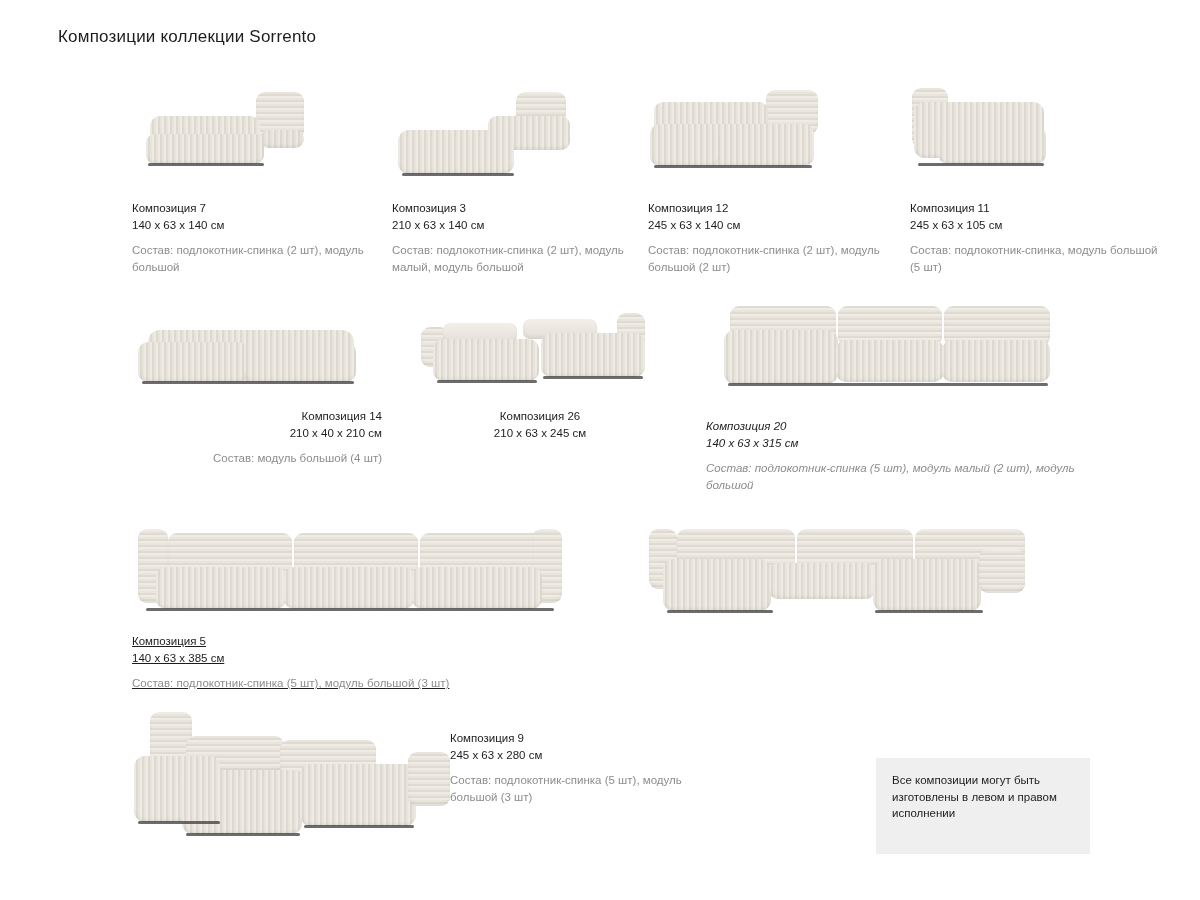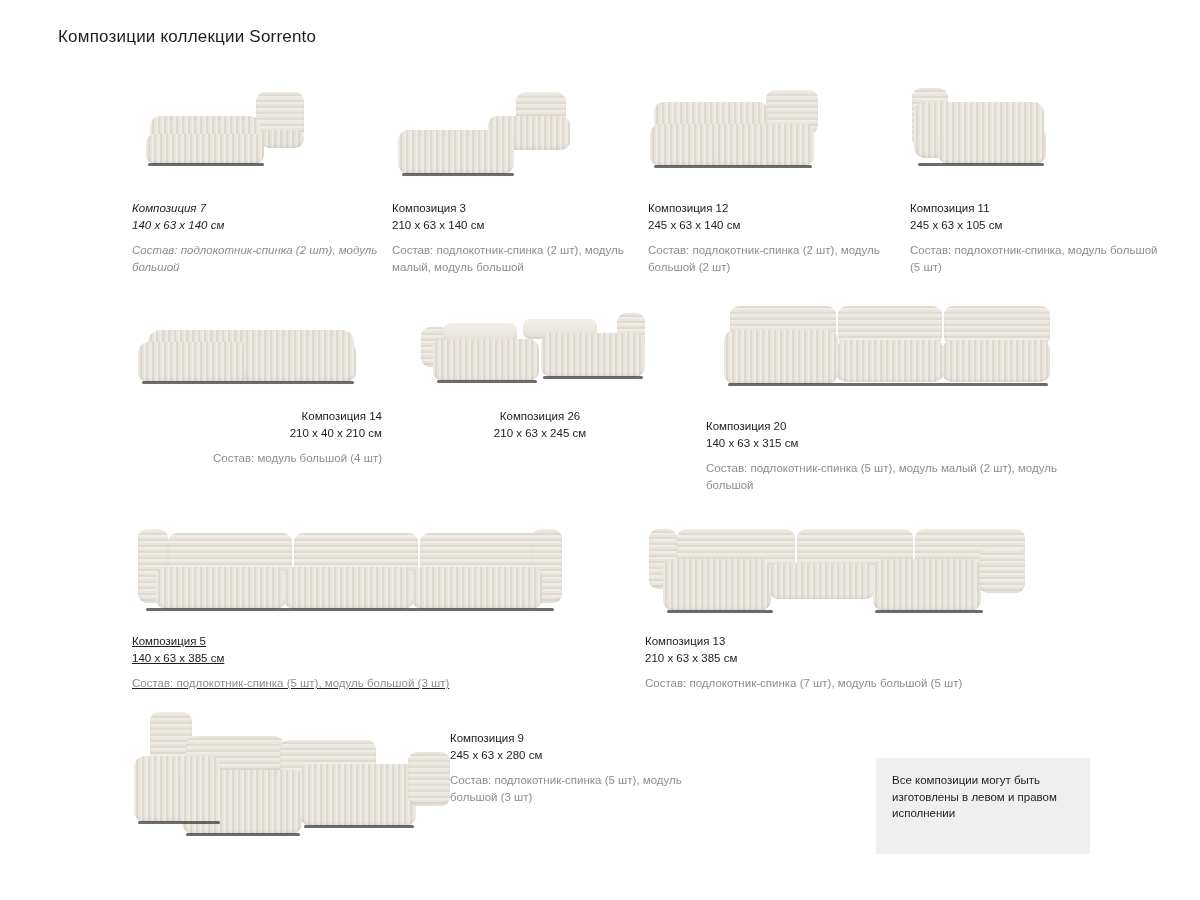--- a/index.html
+++ b/index.html
@@ -105,21 +105,21 @@
 <div class="page-title">Композиции коллекции Sorrento</div>
 
 <div class="item" style="left:132px; top:80px; width:250px;">
   <div class="sofa" style="height:110px;">
     <div class="mod horiz" style="left:124px; top:12px; width:48px; height:48px;"></div>
     <div class="mod" style="left:128px; top:50px; width:44px; height:18px;"></div>
     <div class="mod flat" style="left:18px; top:36px; width:110px; height:46px; border-radius:10px;"></div>
     <div class="mod flat" style="left:14px; top:54px; width:118px; height:30px; border-radius:9px;"></div>
     <div class="shadow" style="left:16px; top:83px; width:116px;"></div>
   </div>
-  <div class="caption" style="margin-top:10px;font-style:italic;">
+  <div class="caption" style="margin-top:10px;">
     <span class="name">Композиция 7</span>
     <span class="dims">140 x 63 x 140 см</span>
     <span class="comp">Состав: подлокотник-спинка (2 шт), модуль большой</span>
   </div>
 </div>
 
 <div class="item" style="left:392px; top:80px; width:250px;">
   <div class="sofa" style="height:110px;">
     <div class="mod horiz" style="left:124px; top:12px; width:50px; height:44px;"></div>
     <div class="mod flat" style="left:96px; top:36px; width:82px; height:34px;"></div>
@@ -196,21 +196,21 @@
 <div class="item" style="left:706px; top:290px; width:390px;">
   <div class="sofa" style="height:120px;">
     <div class="mod horiz" style="left:24px; top:16px; width:106px; height:40px;"></div>
     <div class="mod horiz" style="left:132px; top:16px; width:104px; height:40px;"></div>
     <div class="mod horiz" style="left:238px; top:16px; width:106px; height:40px;"></div>
     <div class="mod flat" style="left:18px; top:40px; width:114px; height:54px; border-radius:11px;"></div>
     <div class="mod flat" style="left:130px; top:50px; width:108px; height:42px; border-radius:10px;"></div>
     <div class="mod flat" style="left:236px; top:50px; width:108px; height:42px; border-radius:10px;"></div>
     <div class="shadow" style="left:22px; top:93px; width:320px;"></div>
   </div>
-  <div class="caption" style="margin-top:8px;">
+  <div class="caption" style="margin-top:8px;font-style:italic;">
     <span class="name">Композиция 20</span>
     <span class="dims">140 x 63 x 315 см</span>
     <span class="comp">Состав: подлокотник-спинка (5 шт), модуль малый (2 шт), модуль большой</span>
   </div>
 </div>
 
 <div class="item" style="left:132px; top:515px; width:460px;text-decoration:underline;">
   <div class="sofa" style="height:110px;">
     <div class="mod horiz" style="left:6px; top:14px; width:30px; height:74px;"></div>
     <div class="mod horiz" style="left:36px; top:18px; width:124px; height:52px;"></div>
@@ -234,25 +234,20 @@
     <div class="mod horiz" style="left:4px; top:14px; width:28px; height:60px;"></div>
     <div class="mod horiz" style="left:32px; top:14px; width:118px; height:44px;"></div>
     <div class="mod horiz" style="left:152px; top:14px; width:116px; height:44px;"></div>
     <div class="mod horiz" style="left:270px; top:14px; width:110px; height:44px;"></div>
     <div class="mod flat" style="left:18px; top:44px; width:108px; height:52px; border-radius:11px;"></div>
     <div class="mod flat" style="left:124px; top:48px; width:106px; height:36px; border-radius:9px;"></div>
     <div class="mod flat" style="left:228px; top:44px; width:108px; height:52px; border-radius:11px;"></div>
     <div class="mod horiz" style="left:334px; top:34px; width:46px; height:44px;"></div>
     <div class="shadow" style="left:22px; top:95px; width:106px;"></div>
     <div class="shadow" style="left:230px; top:95px; width:108px;"></div>
-  </div>
-  <div class="caption" style="margin-top:8px;">
-    <span class="name">Композиция 13</span>
-    <span class="dims">210 x 63 x 385 см</span>
-    <span class="comp">Состав: подлокотник-спинка (7 шт), модуль большой (5 шт)</span>
   </div>
 </div>
 
 <div class="item" style="left:120px; top:700px; width:330px;">
   <div class="sofa" style="height:160px;">
     <div class="mod horiz" style="left:30px; top:12px; width:42px; height:56px;"></div>
     <div class="mod horiz" style="left:66px; top:36px; width:98px; height:36px;"></div>
     <div class="mod horiz" style="left:160px; top:40px; width:96px; height:36px;"></div>
     <div class="mod flat" style="left:14px; top:56px; width:86px; height:66px; border-radius:11px;"></div>
     <div class="mod flat" style="left:62px; top:70px; width:120px; height:64px; border-radius:11px;"></div>

